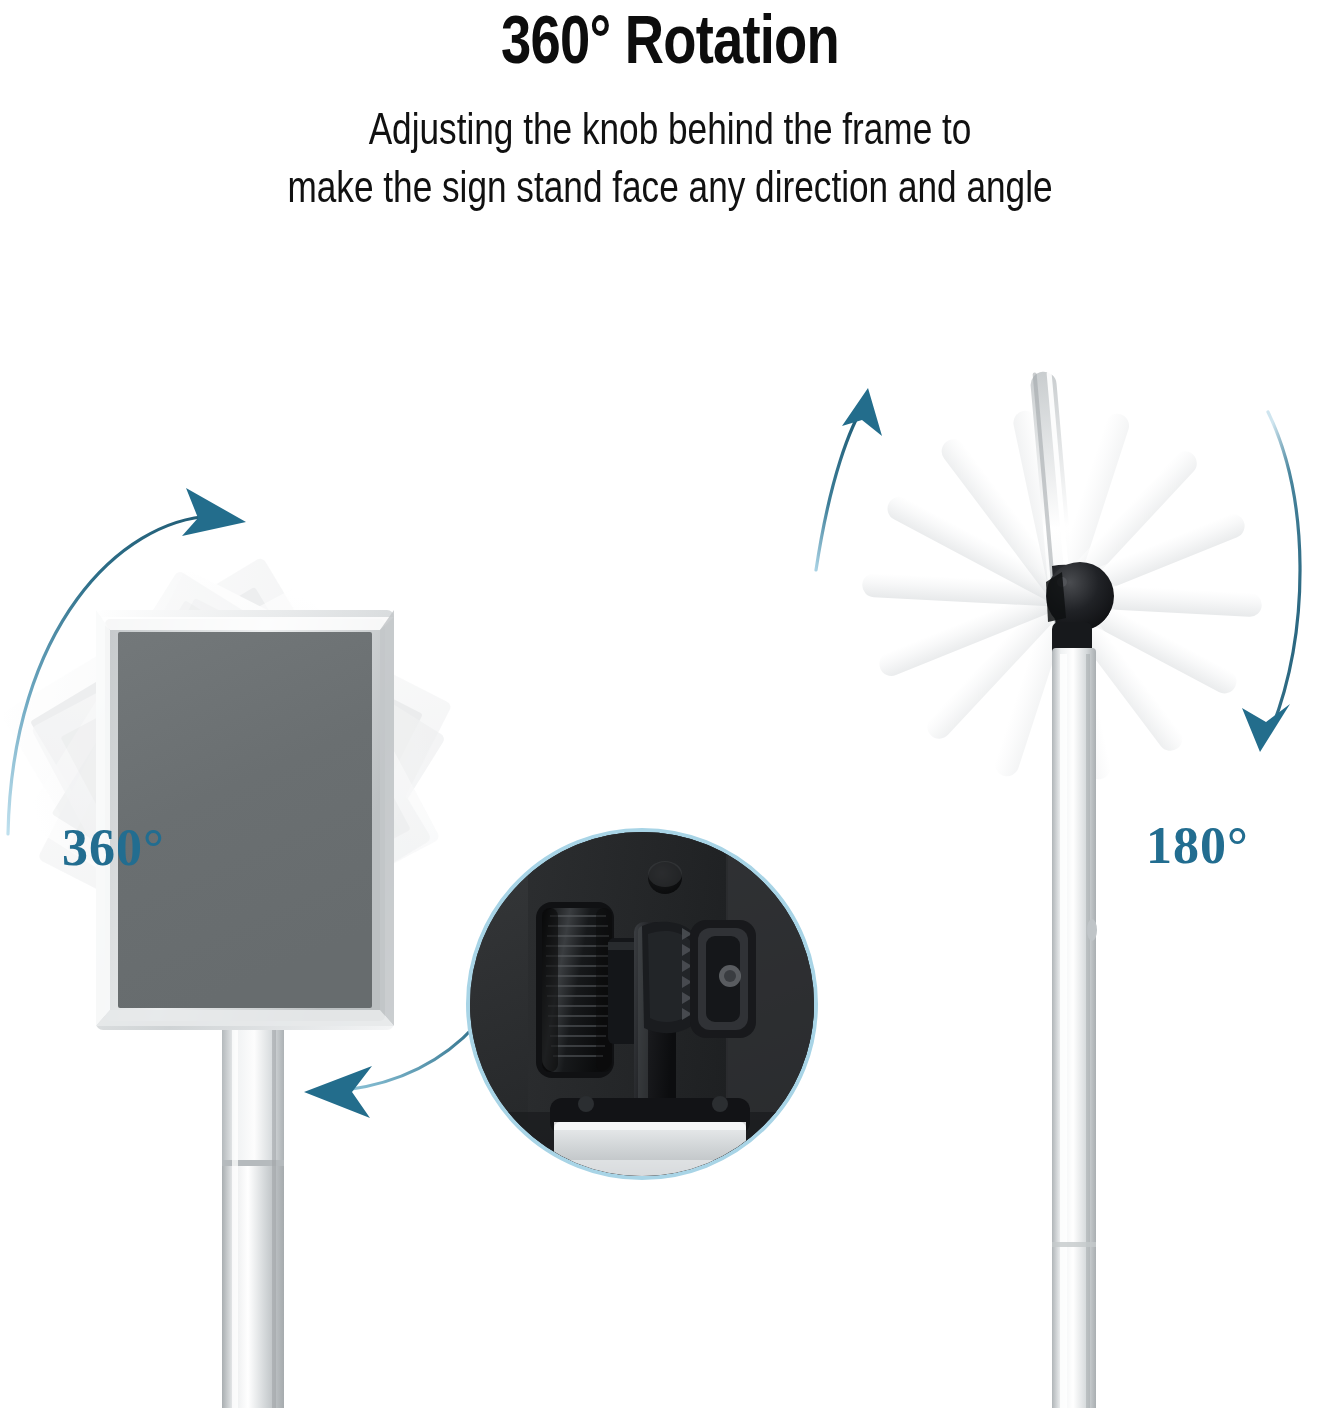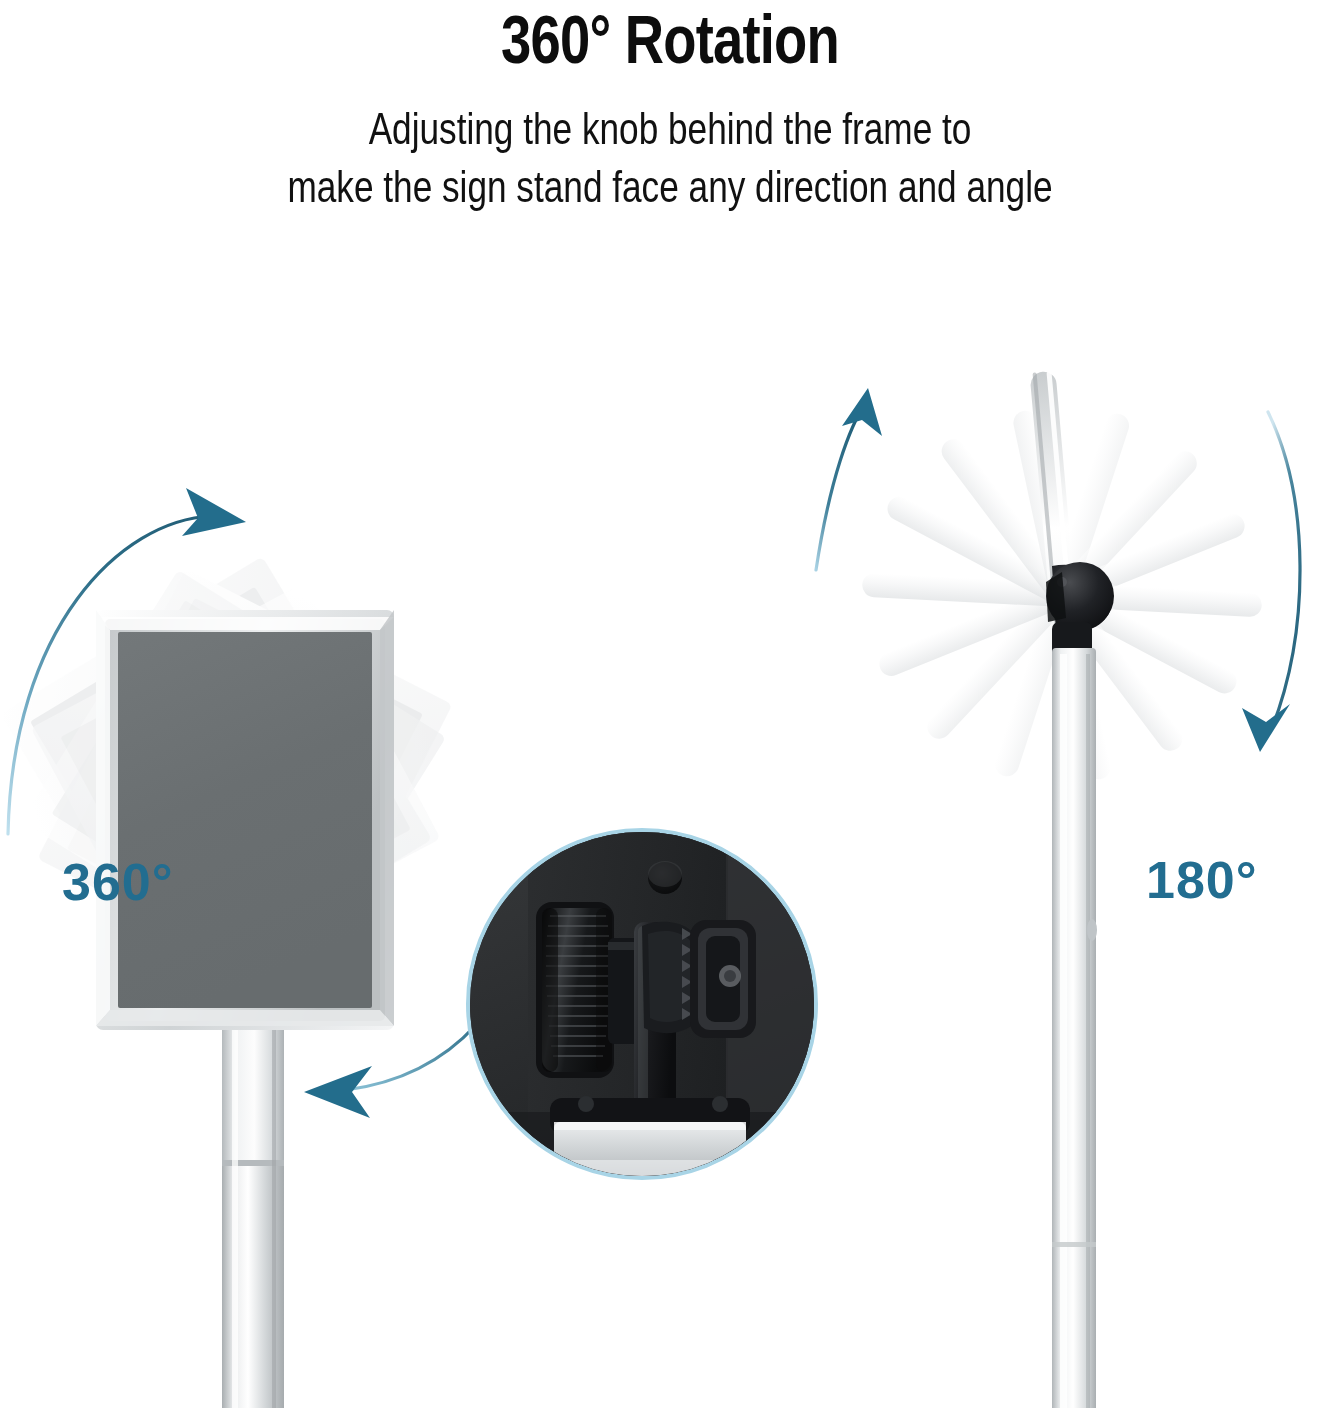--- a/index.html
+++ b/index.html
@@ -34,22 +34,22 @@
 
   
   .panel { position:absolute; }
   #panel-left  { left:0px;  top:230px; width:560px;  height:1178px; }
   #panel-right { left:790px; top:230px; width:532px; height:1178px; }
 
   
   .deg-label {
     position:absolute;
     font-size:52px; font-weight:700; color:#226d90;
-    font-family:Liberation Sans, sans-serif;
-    letter-spacing:1px; white-space:nowrap;margin-top:34px;
+    font-family:Liberation Serif, serif;
+    letter-spacing:1px; white-space:nowrap;
   }
   #label-360 { left:62px;  top:818px; }
   #label-180 { left:1146px; top:816px;text-align:center; }
 
   
   .art { position:absolute; left:0; top:0; }
 
   
   #inset {
     position:absolute; left:466px; top:828px;

